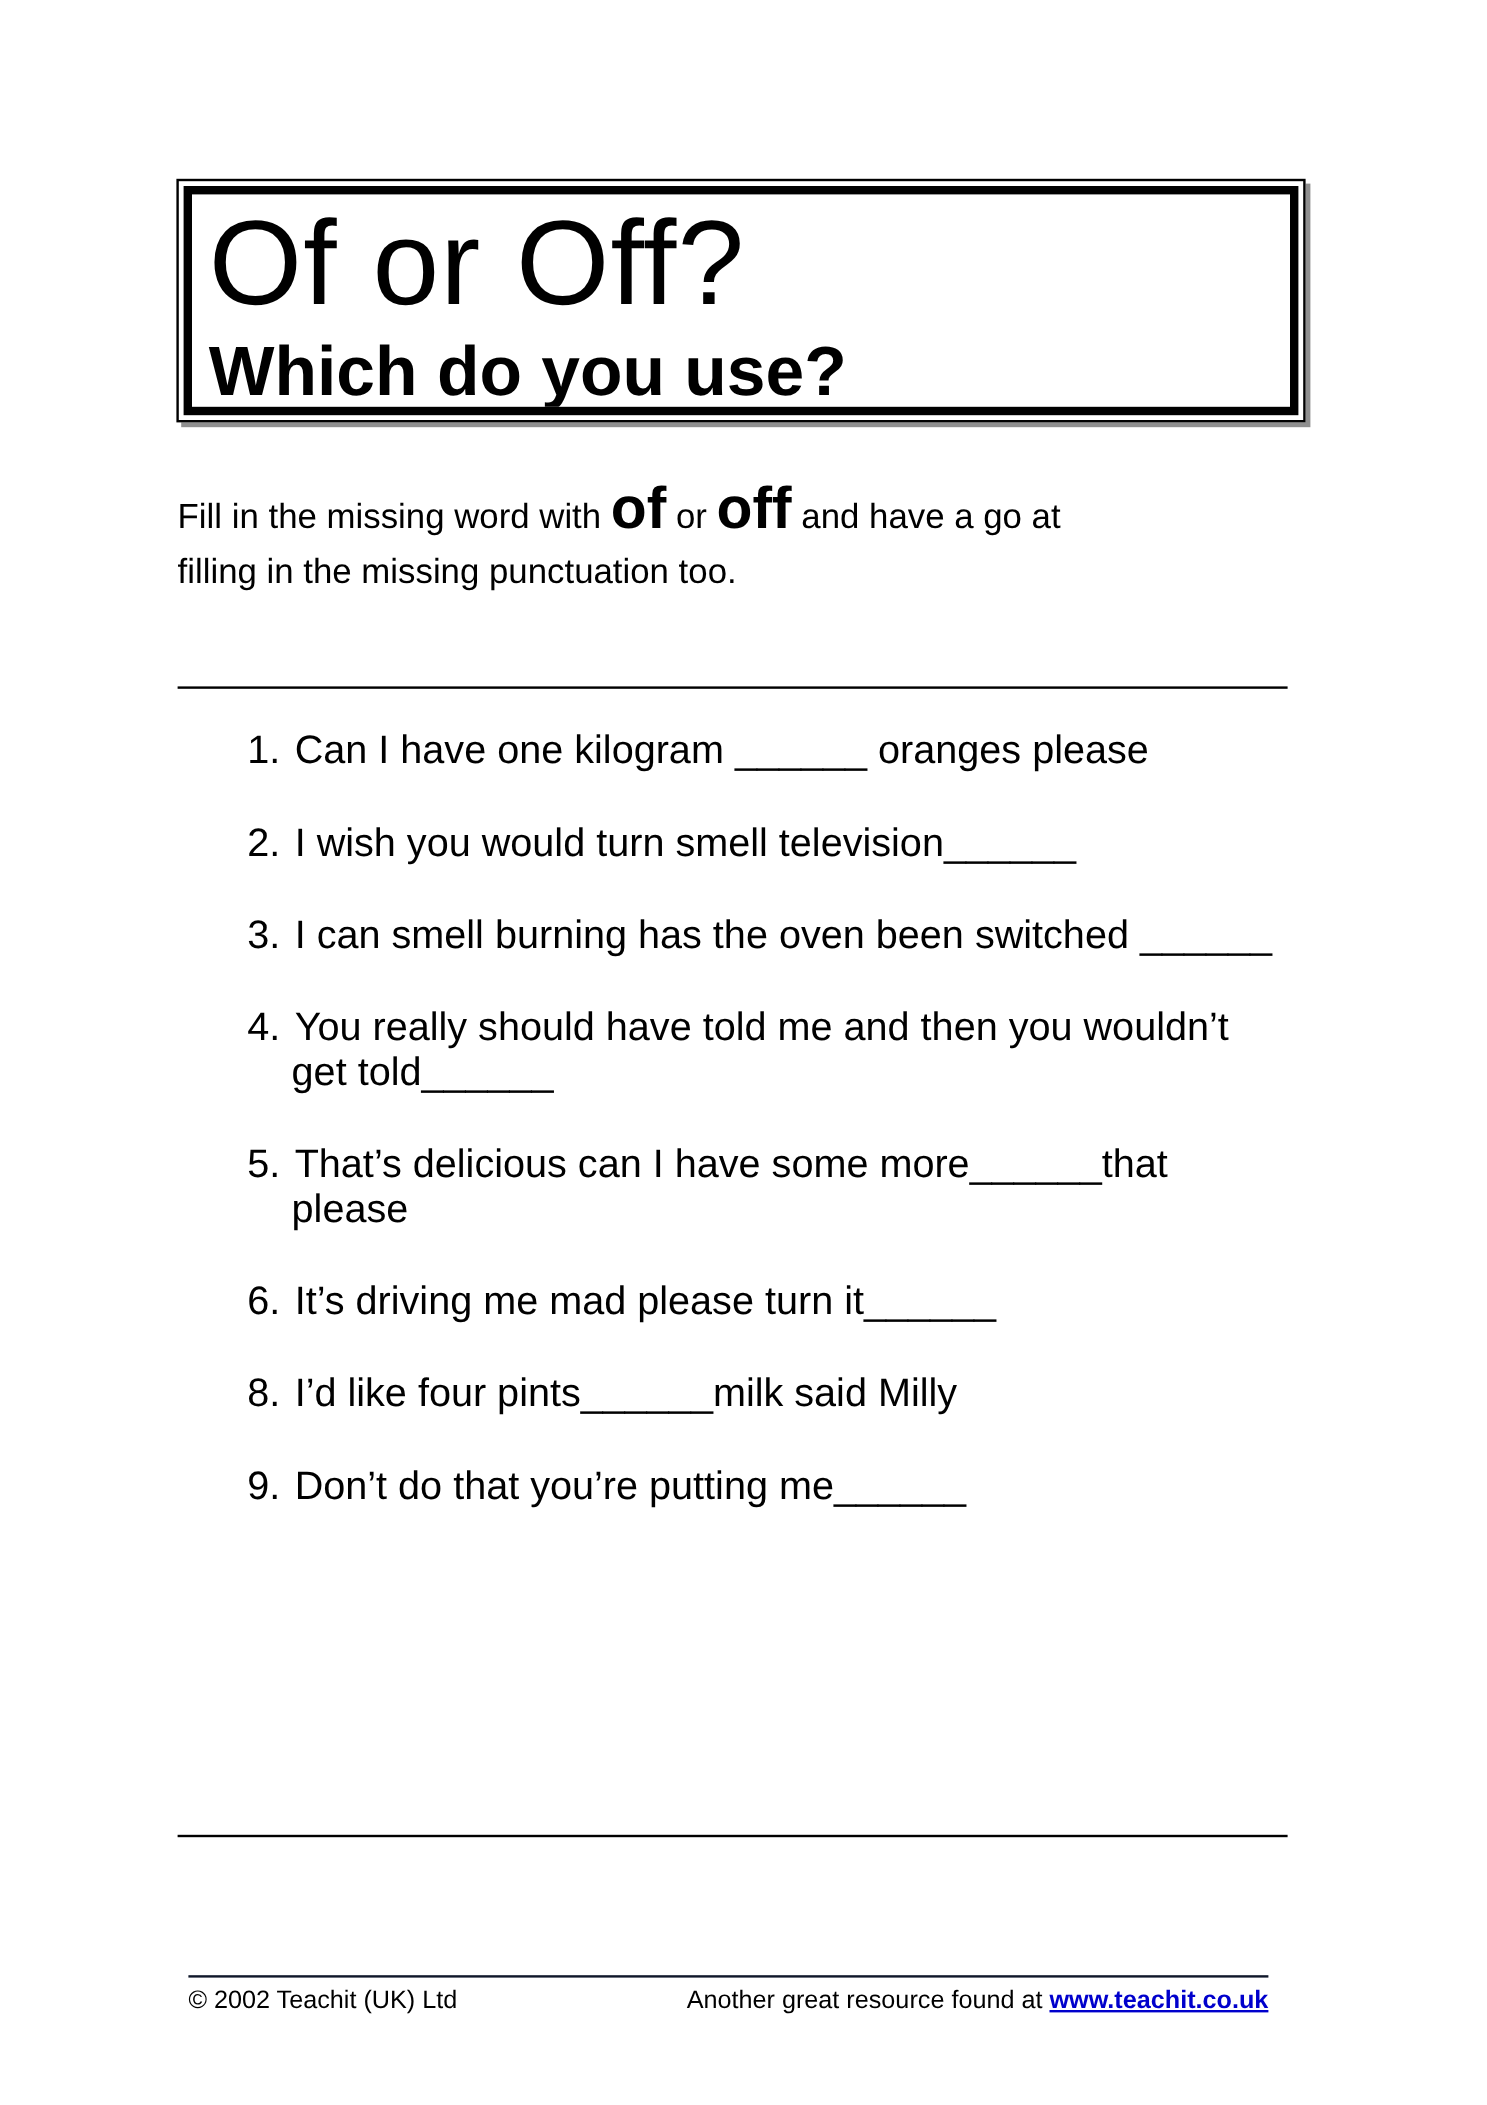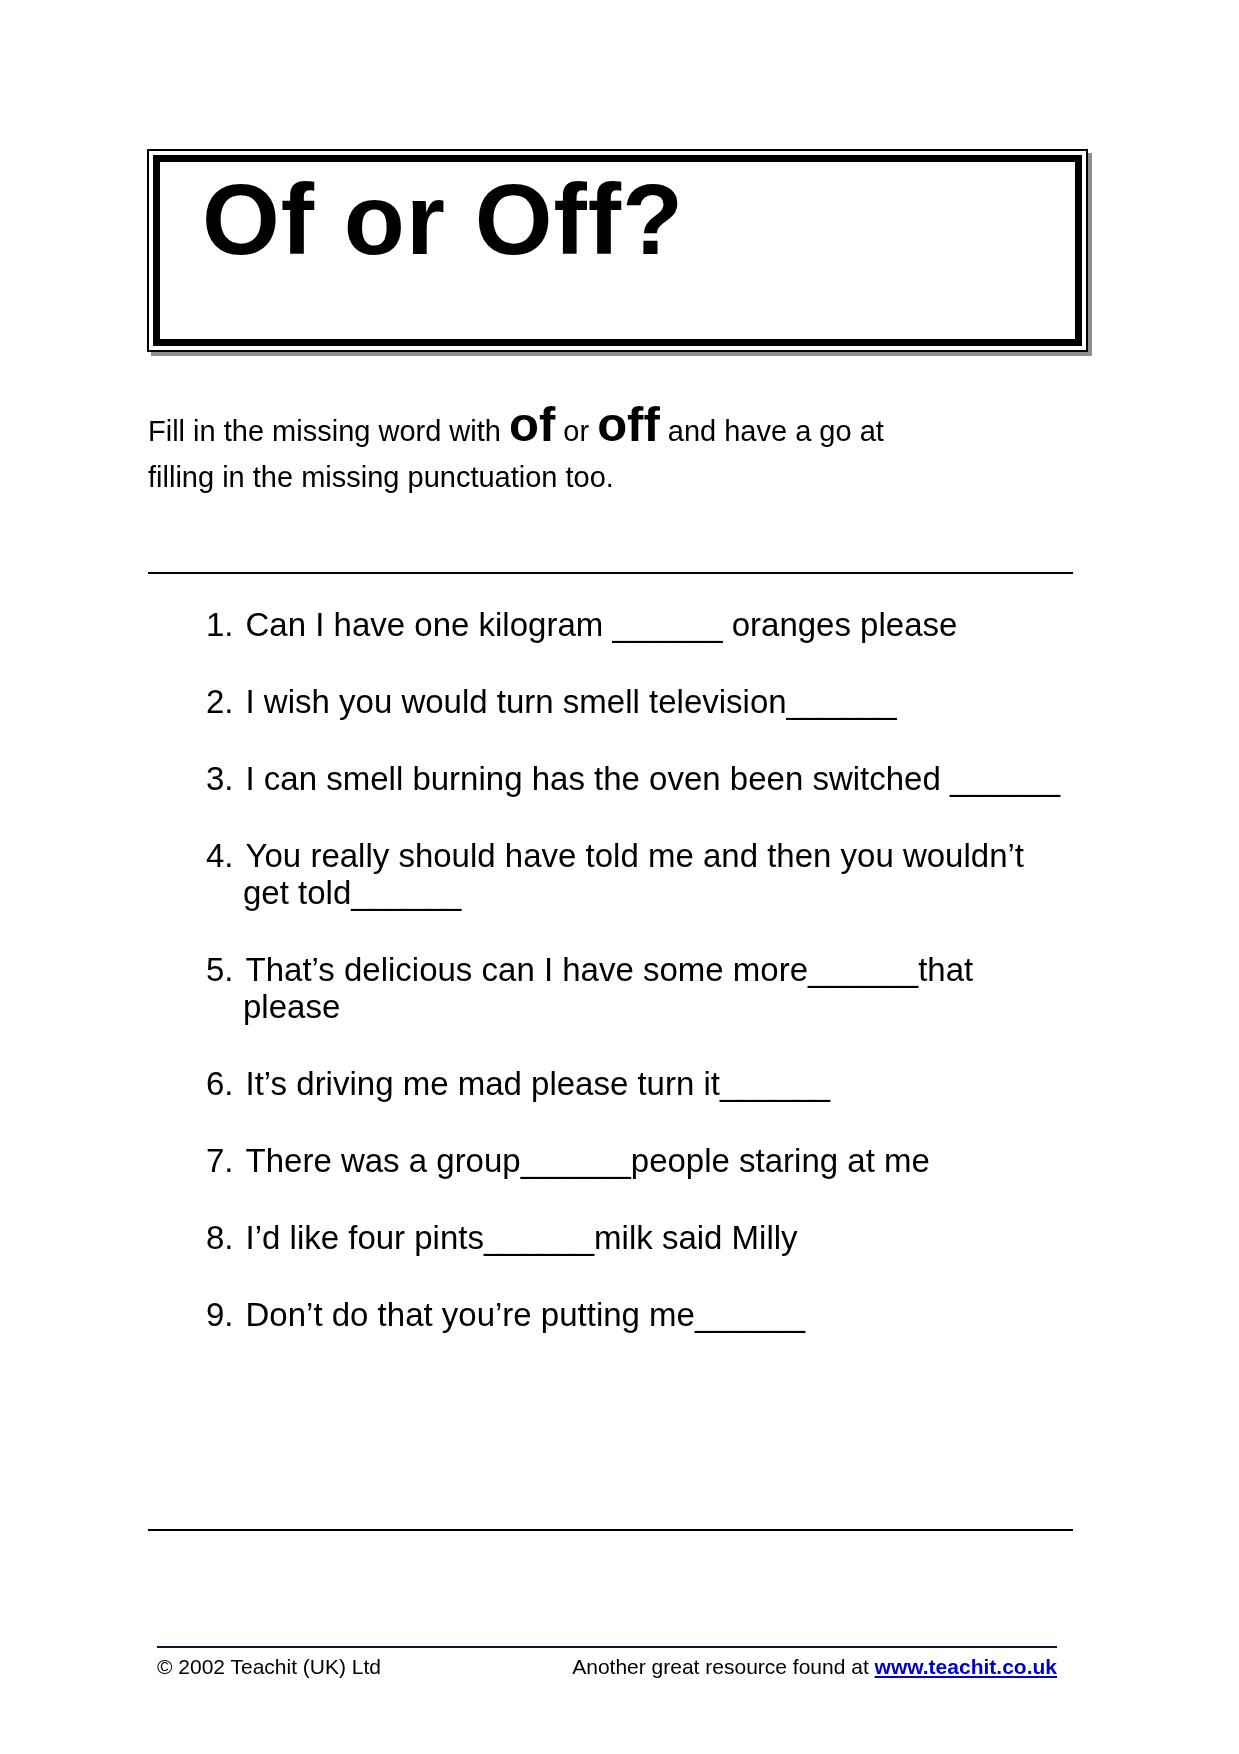--- a/index.html
+++ b/index.html
@@ -26,25 +26,24 @@
   }
   .title-box-inner {
     position: absolute;
     top: 4px; left: 4px; right: 4px; bottom: 4px;
     border: 7px solid #000;
     padding: 5px 10px 0 14px;
     overflow: hidden;
   }
   .page-title {
     font-size: 100px;
-    font-weight: bold;
+    font-weight: normal;
     line-height: 1.05;
     letter-spacing: 1px;
     white-space: nowrap;
-    margin-left: 28px;
   }
   .page-subtitle {
     font-size: 58px;
     font-weight: bold;
     line-height: 1.0;
     margin-top: 9px;
     white-space: nowrap;
   }
 
   
@@ -112,38 +111,38 @@
     cursor: pointer;
     font-weight: bold;
   }
 </style>
 </head>
 <body>
 
 <div class="title-box">
   <div class="title-box-inner">
     <div class="page-title">Of or Off?</div>
+    <div class="page-subtitle">Which do you use?</div>
   </div>
 </div>
 
 <div class="instructions"><span>Fill in the missing word with </span><span class="big-word">of</span><span> or </span><span class="big-word">off</span><span> and have a go at
 filling in the missing punctuation too.</span></div>
 
 <div class="rule rule-top"></div>
 
 <ol class="question-list">
   <li><span class="q-num">1.</span><span class="q-text">Can I have one kilogram ______ oranges please</span></li>
   <li><span class="q-num">2.</span><span class="q-text">I wish you would turn smell television______</span></li>
   <li><span class="q-num">3.</span><span class="q-text">I can smell burning has the oven been switched ______</span></li>
   <li><span class="q-num">4.</span><span class="q-text">You really should have told me and then you wouldn’t
 get told______</span></li>
   <li><span class="q-num">5.</span><span class="q-text">That’s delicious can I have some more______that
 please</span></li>
   <li><span class="q-num">6.</span><span class="q-text">It’s driving me mad please turn it______</span></li>
-  <li><span class="q-num">7.</span><span class="q-text">There was a group______people staring at me</span></li>
   <li><span class="q-num">8.</span><span class="q-text">I’d like four pints______milk said Milly</span></li>
   <li><span class="q-num">9.</span><span class="q-text">Don’t do that you’re putting me______</span></li>
 </ol>
 
 <div class="rule rule-bottom"></div>
 
 <div class="footer">
   <span>© 2002 Teachit (UK) Ltd</span>
   <span><span>Another great resource found at </span><a class="footer-link">www.teachit.co.uk</a></span>
 </div>

